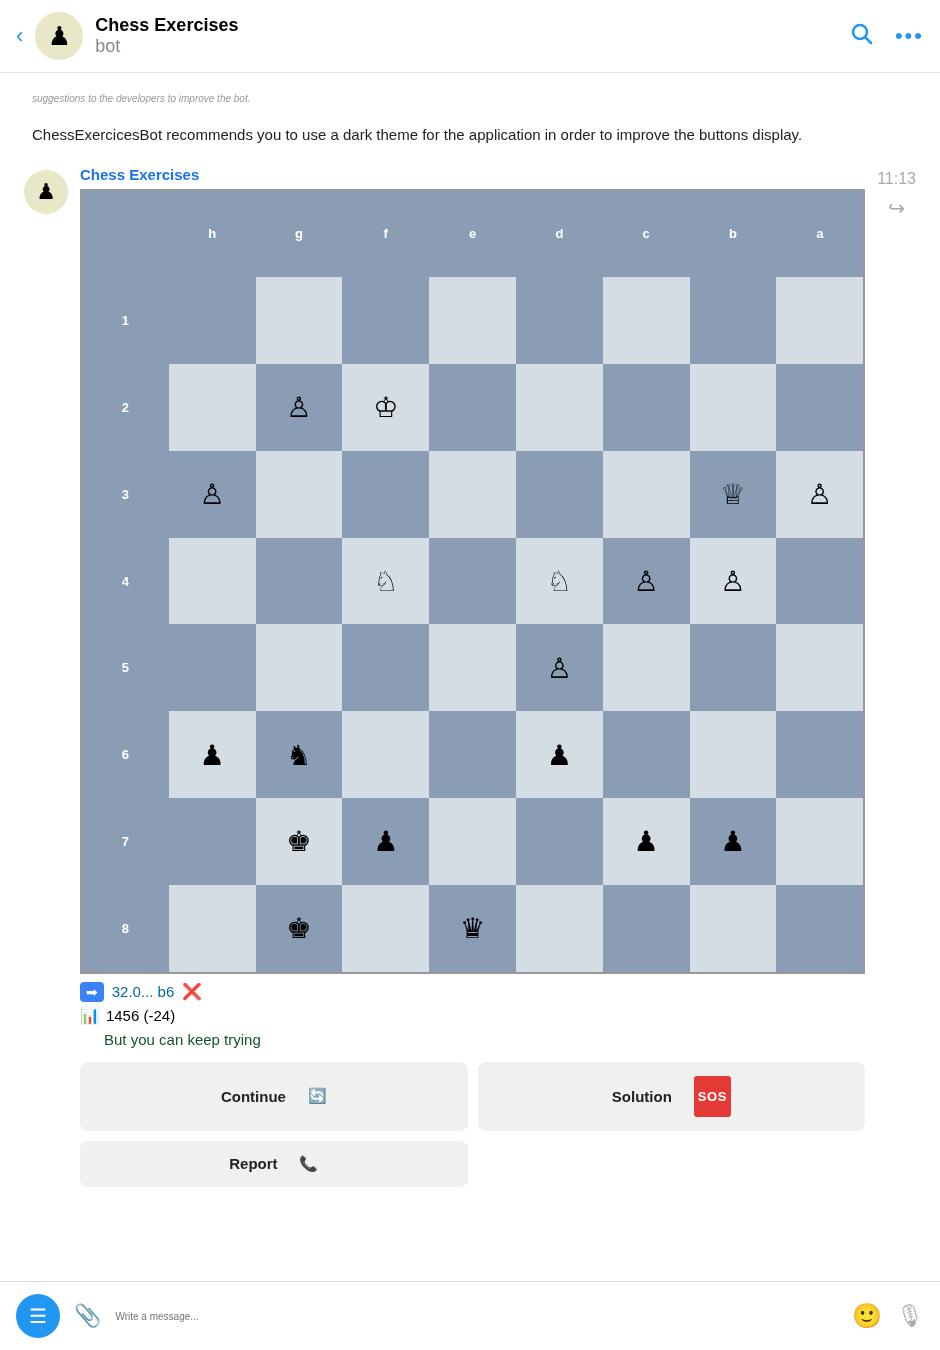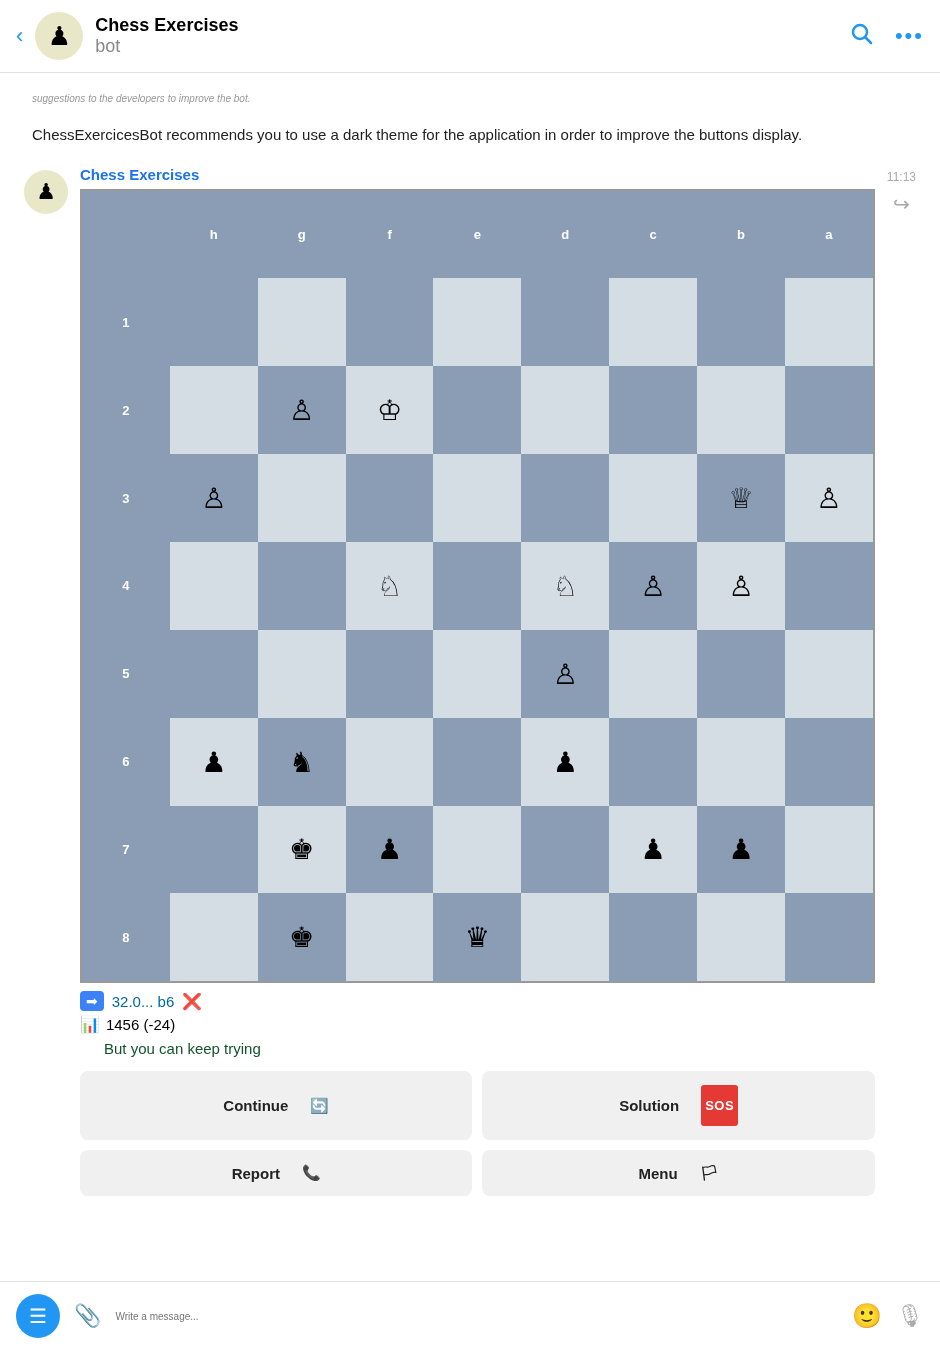--- a/index.html
+++ b/index.html
@@ -103,21 +103,21 @@
       margin-bottom: 6px;
     }
     .message-time-col {
       display: flex;
       flex-direction: column;
       align-items: center;
       gap: 8px;
       padding-top: 4px;
     }
     .message-time {
-      font-size: 12px;
+      font-size: 16px;
       color: #aaa;
       white-space: nowrap;
     }
     .forward-icon {
       color: #aaa;
       font-size: 20px;
       cursor: pointer;
     }
 
     
@@ -528,24 +528,20 @@
             <span>🔄</span>
           </button>
           <button class="chat-btn">
             <span>Solution</span>
             <span class="sos-badge">SOS</span>
           </button>
           <button class="chat-btn">
             <span>Report</span>
             <span>📞</span>
           </button>
-          <button class="chat-btn">
-            <span>Menu</span>
-            <span>🏳</span>
-          </button>
         </div>
       </div>
     </div>
 
     <div class="message-time-col">
       <span class="message-time">11:13</span>
       <span class="forward-icon">↪</span>
     </div>
   </div>
 

